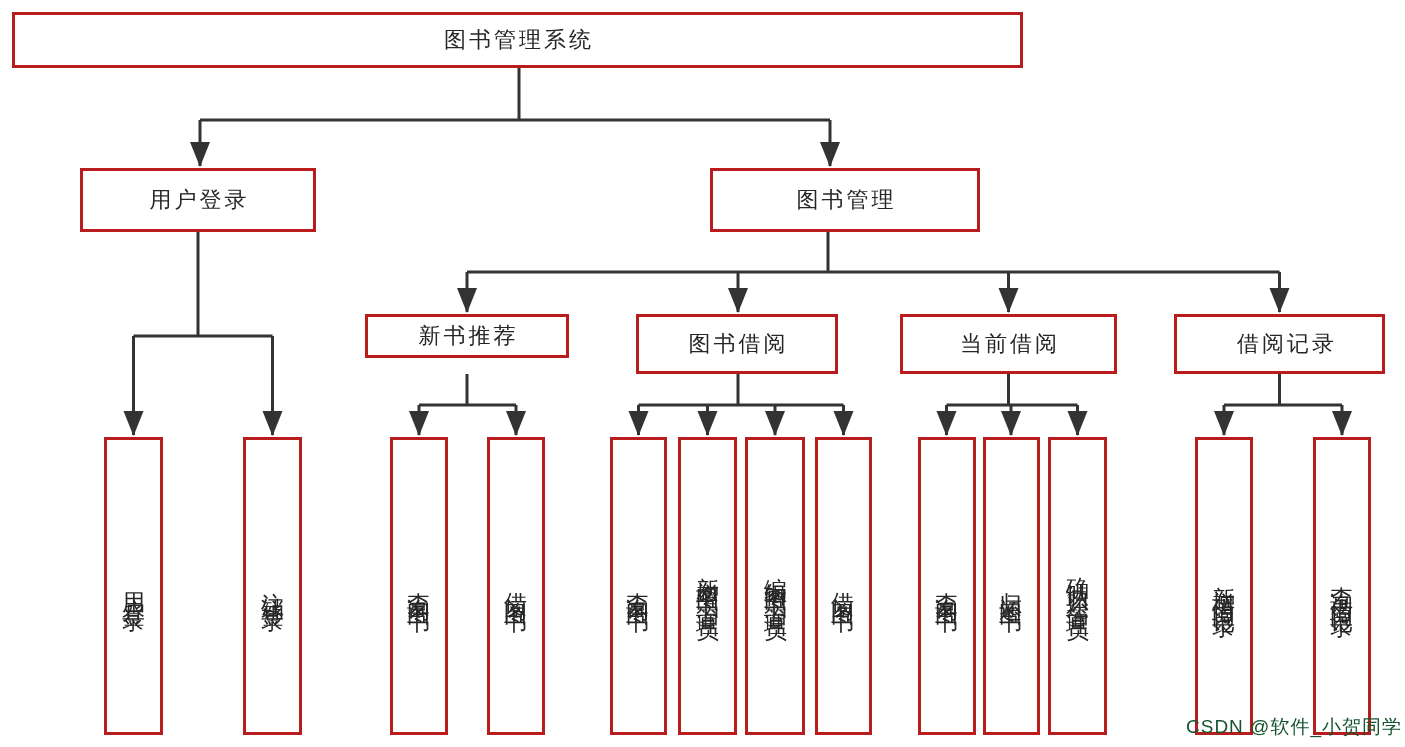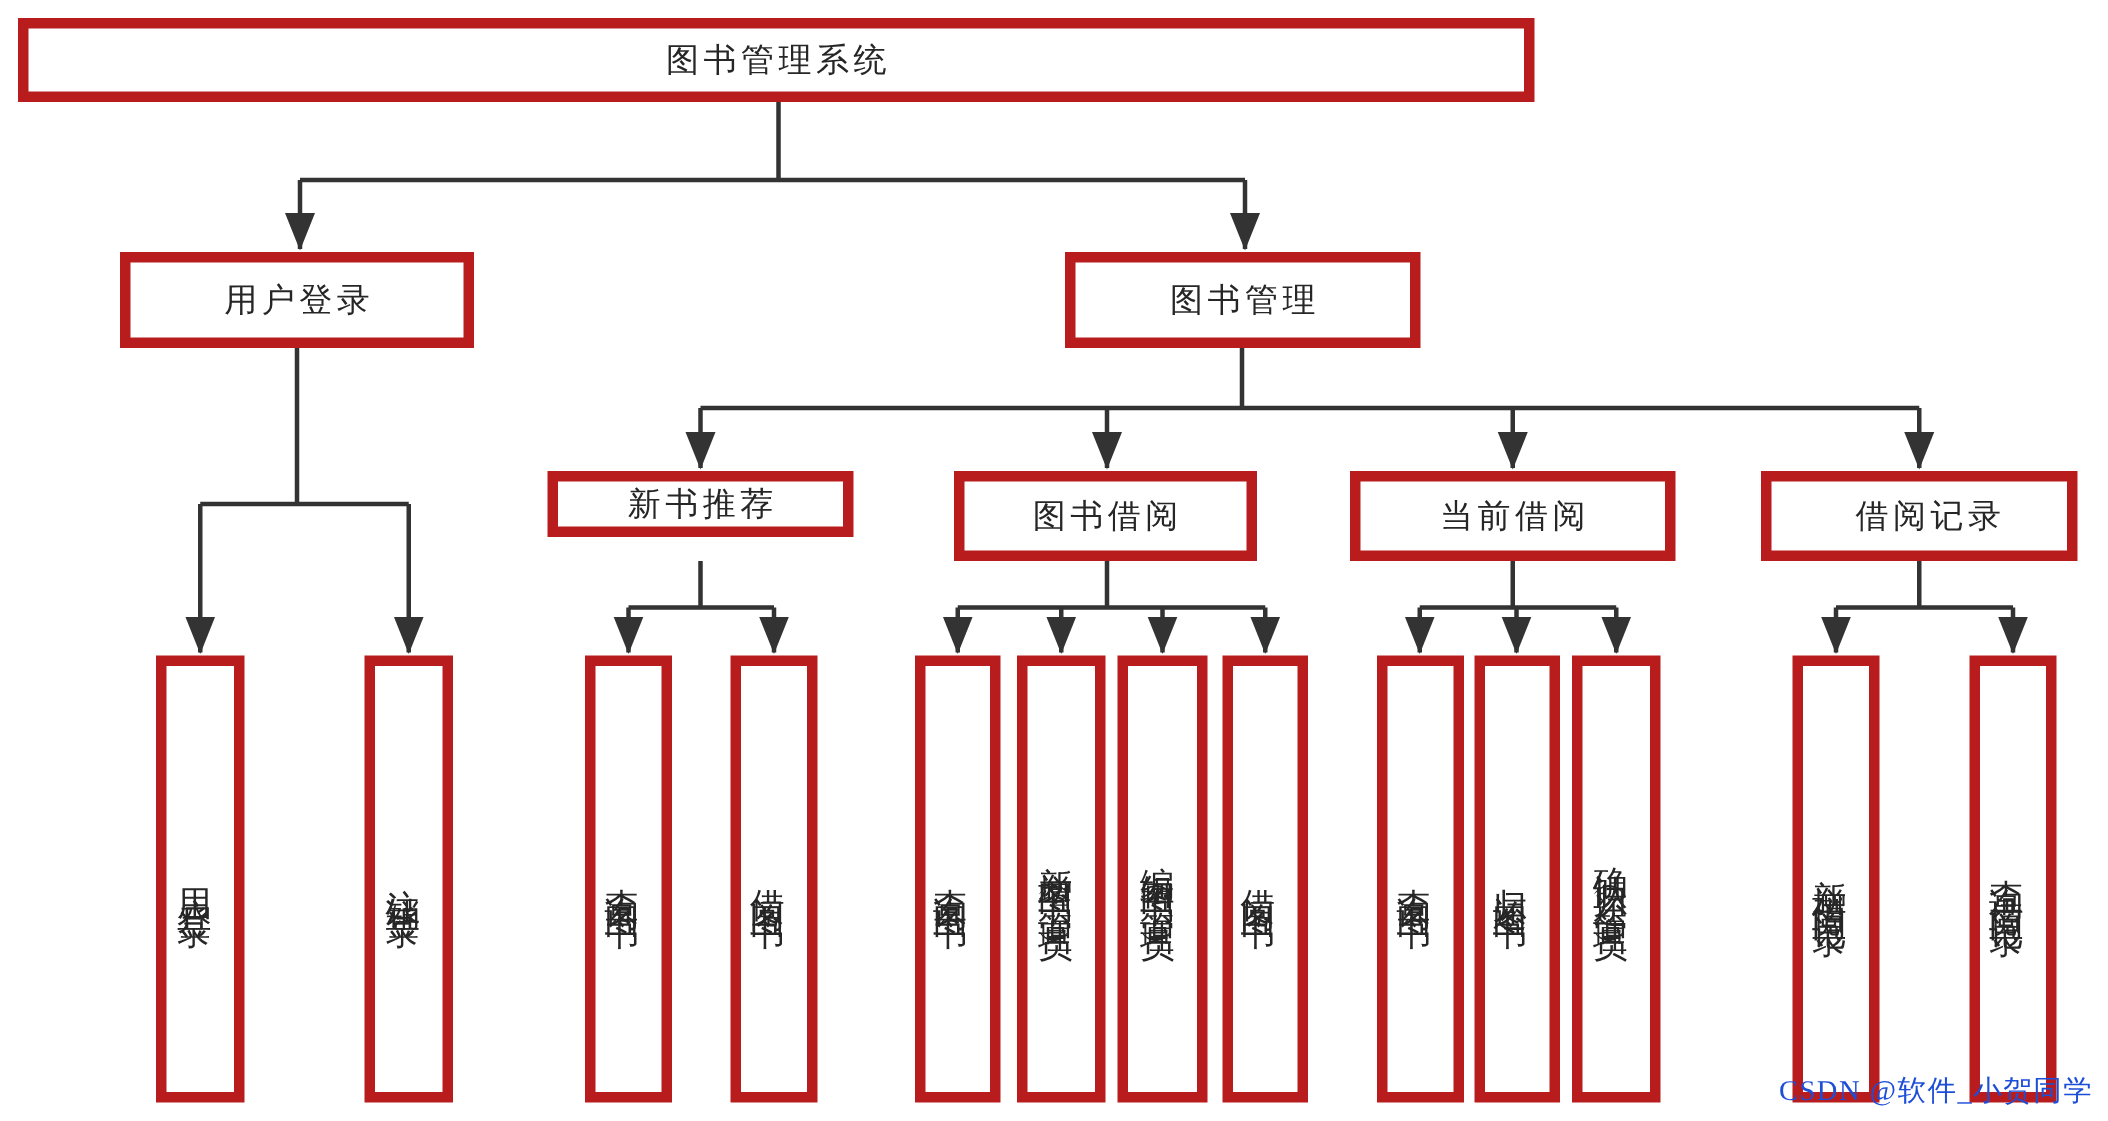--- a/index.html
+++ b/index.html
@@ -25,21 +25,21 @@
     pointer-events: none;
   }
   .connectors path {
     stroke: #333333;
     stroke-width: 3;
     fill: none;
   }
   .box {
     position: absolute;
     box-sizing: border-box;
-    border: 7px solid #b91c1c;
+    border: 3px solid #b91c1c;
     background: #ffffff;
   }
   .h {
     display: flex;
     align-items: center;
     justify-content: center;
     font-size: 22px;
     letter-spacing: 3px;
     text-indent: 3px;
     white-space: nowrap;
@@ -51,24 +51,23 @@
     font-size: 23px;
     letter-spacing: 6px;
     line-height: 52px;
   }
   .watermark {
     position: absolute;
     left: 1186px;
     top: 714px;
     font-size: 19px;
     letter-spacing: 1px;
-    color: #1d4ed8;
+    color: #14532d;
     white-space: nowrap;
     z-index: 5;
-    font-family: Liberation Serif, serif;
   }
 </style>
 </head>
 <body>
 
 <div class="canvas">
 
   <svg class="connectors" viewBox="0 0 1405 747" xmlns="http://www.w3.org/2000/svg">
     <defs>
       <marker id="arrow" markerUnits="userSpaceOnUse" markerWidth="26" markerHeight="22" refX="24" refY="11" orient="auto">
@@ -120,21 +119,21 @@
     <g>
       <path d="M1279.5,374 V405 M1224,405 H1342"></path>
       <path d="M1224,405 V435" marker-end="url(#arrow)"></path>
       <path d="M1342,405 V435" marker-end="url(#arrow)"></path>
     </g>
   </svg>
 
   <div class="box h" style="left:12px; top:12px; width:1011px; height:56px;">图书管理系统</div>
 
   <div class="box h" style="left:80px; top:168px; width:236px; height:64px;">用户登录</div>
-  <div class="box h" style="left:710px; top:168px; width:237px; height:64px;">图书管理</div>
+  <div class="box h" style="left:710px; top:168px; width:270px; height:64px;">图书管理</div>
 
   <div class="box h" style="left:365px; top:314px; width:204px; height:44px;">新书推荐</div>
   <div class="box h" style="left:636px; top:314px; width:202px; height:60px;">图书借阅</div>
   <div class="box h" style="left:900px; top:314px; width:217px; height:60px;">当前借阅</div>
   <div class="box h" style="left:1174px; top:314px; width:211px; height:60px;padding-left:12px;">借阅记录</div>
 
   <div class="box v" style="left:104px; top:437px; width:59px; height:298px;">用户登录</div>
   <div class="box v" style="left:243px; top:437px; width:59px; height:298px;">注销登录</div>
 
   <div class="box v" style="left:390px; top:437px; width:58px; height:298px;">查询图书</div>

